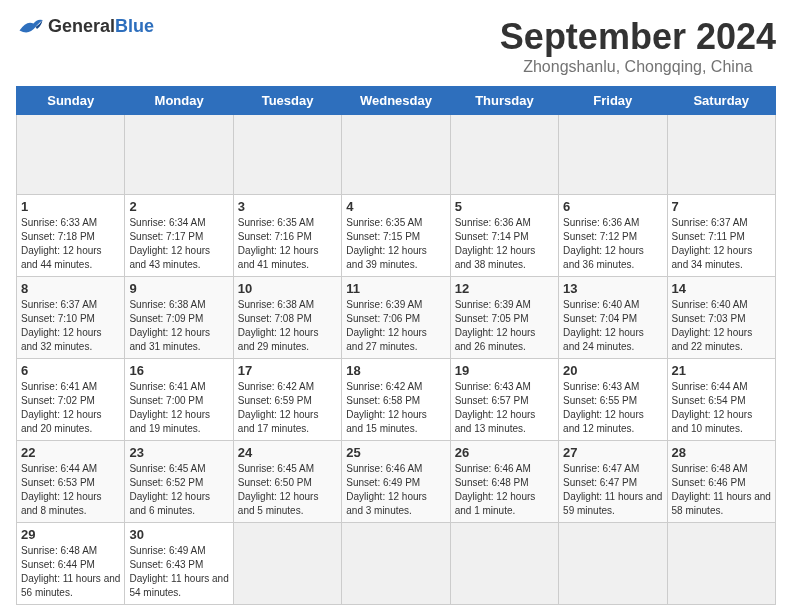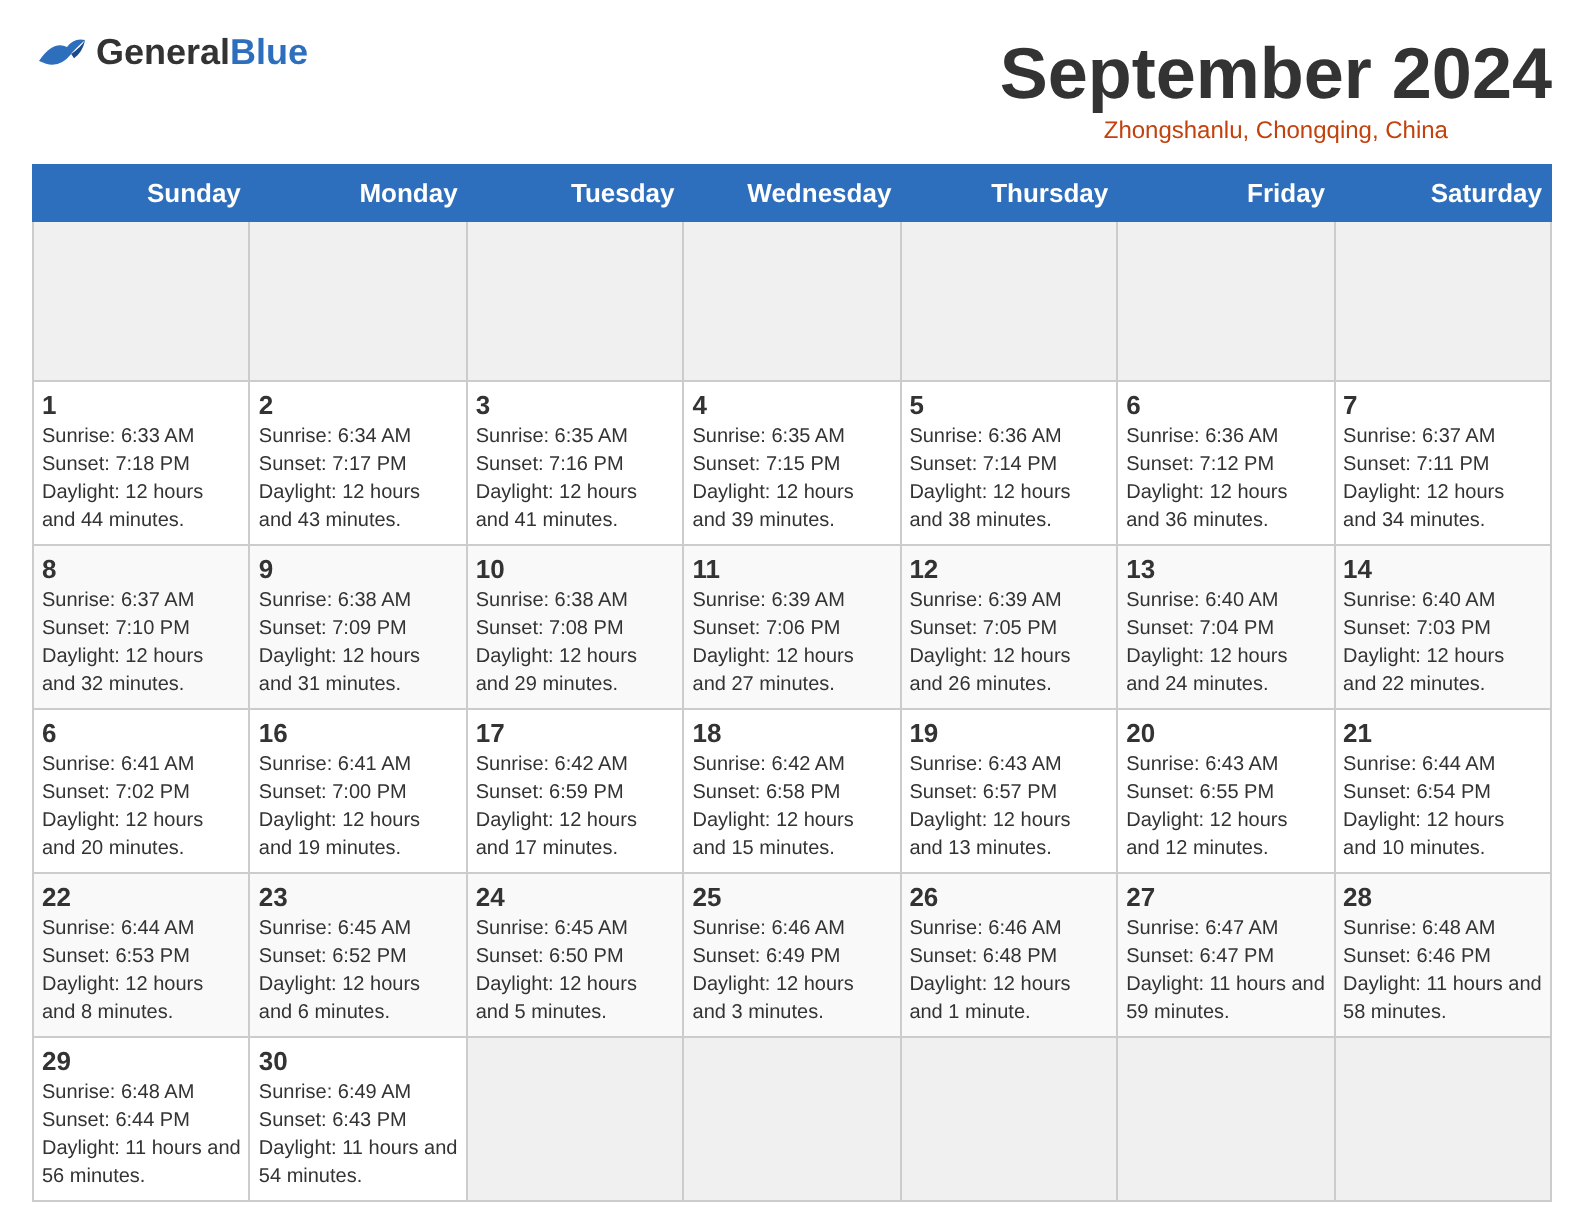--- a/index.html
+++ b/index.html
@@ -27,34 +27,34 @@
     }
     .title-area {
       text-align: center;
     }
     .month-title {
       font-size: 36px;
       font-weight: bold;
       color: #333;
     }
     .location {
-      font-size: 12px;
-      color: #c2410c;
+      font-size: 16px;
+      color: #737373;
     }
     table {
       width: 100%;
       border-collapse: collapse;
       table-layout: fixed;
     }
     thead tr th {
       background: #2e6fbd;
       color: #fff;
       padding: 6px 4px;
       font-size: 13px;
-      text-align: right;
+      text-align: center;
       border: 1px solid #2e6fbd;
       margin-left: 44px;
     }
     tbody tr td {
       vertical-align: top;
       border: 1px solid #ccc;
       padding: 4px;
       font-size: 10.5px;
       color: #333;
       height: 80px;

